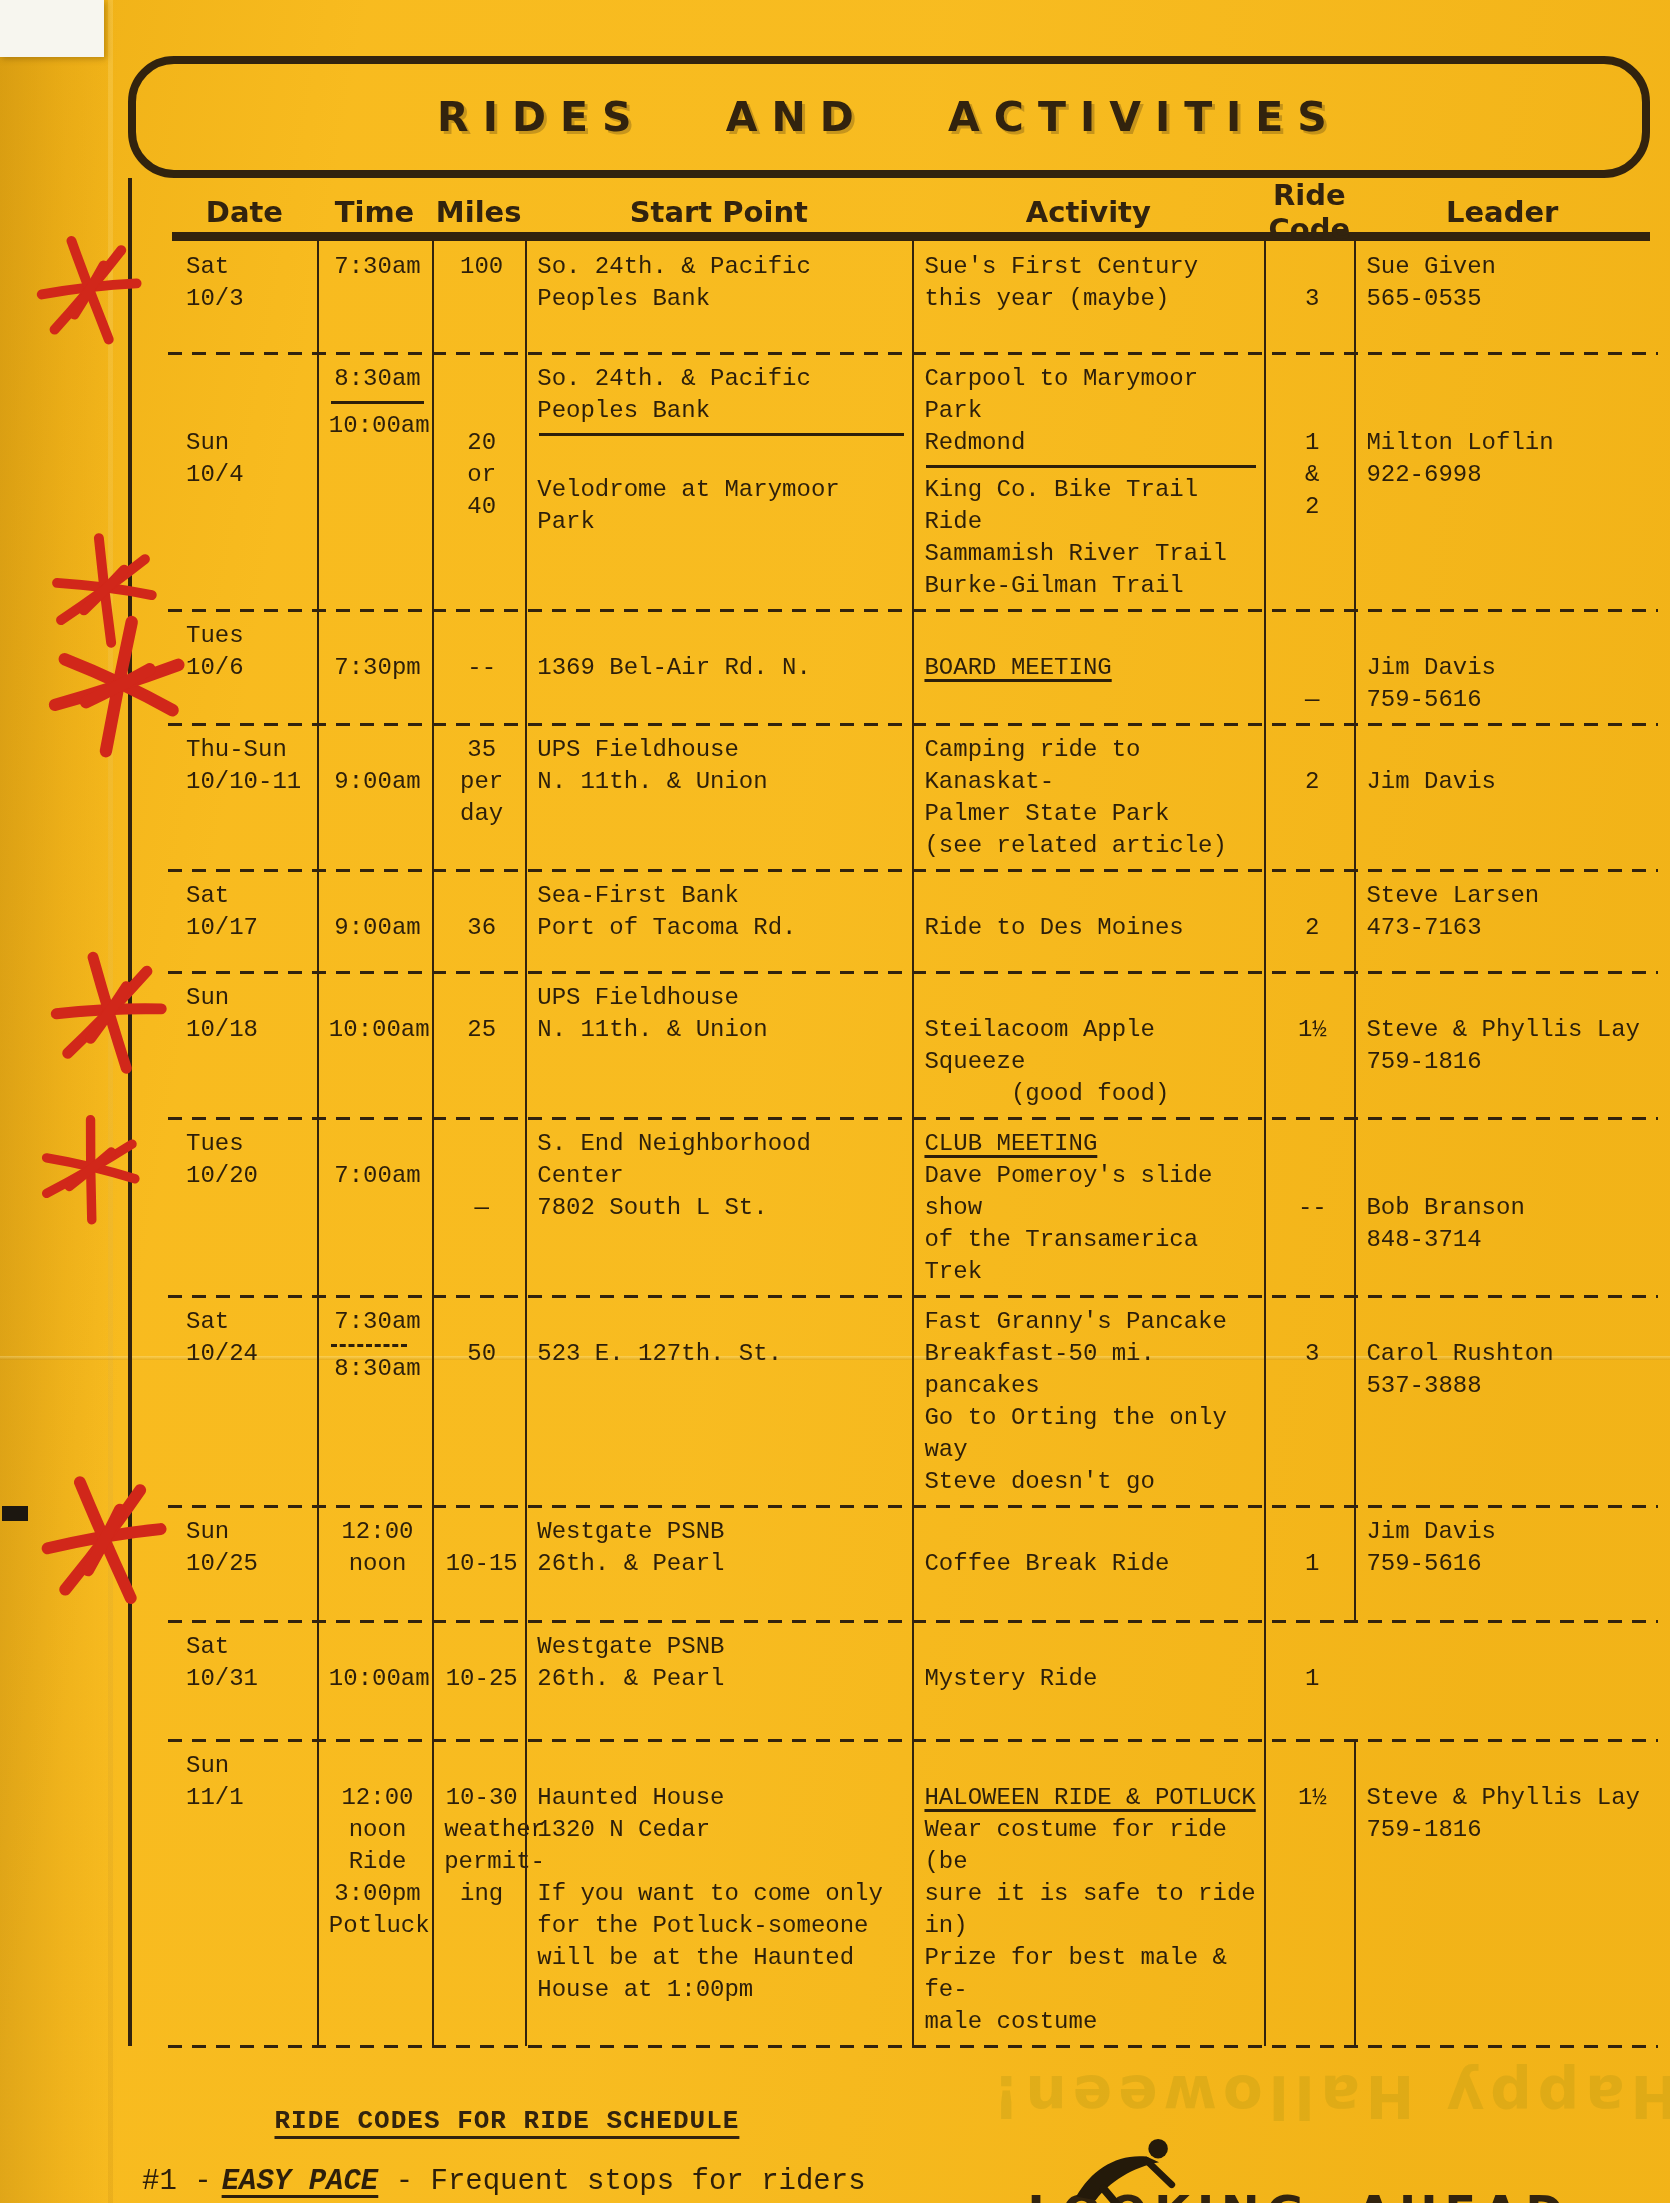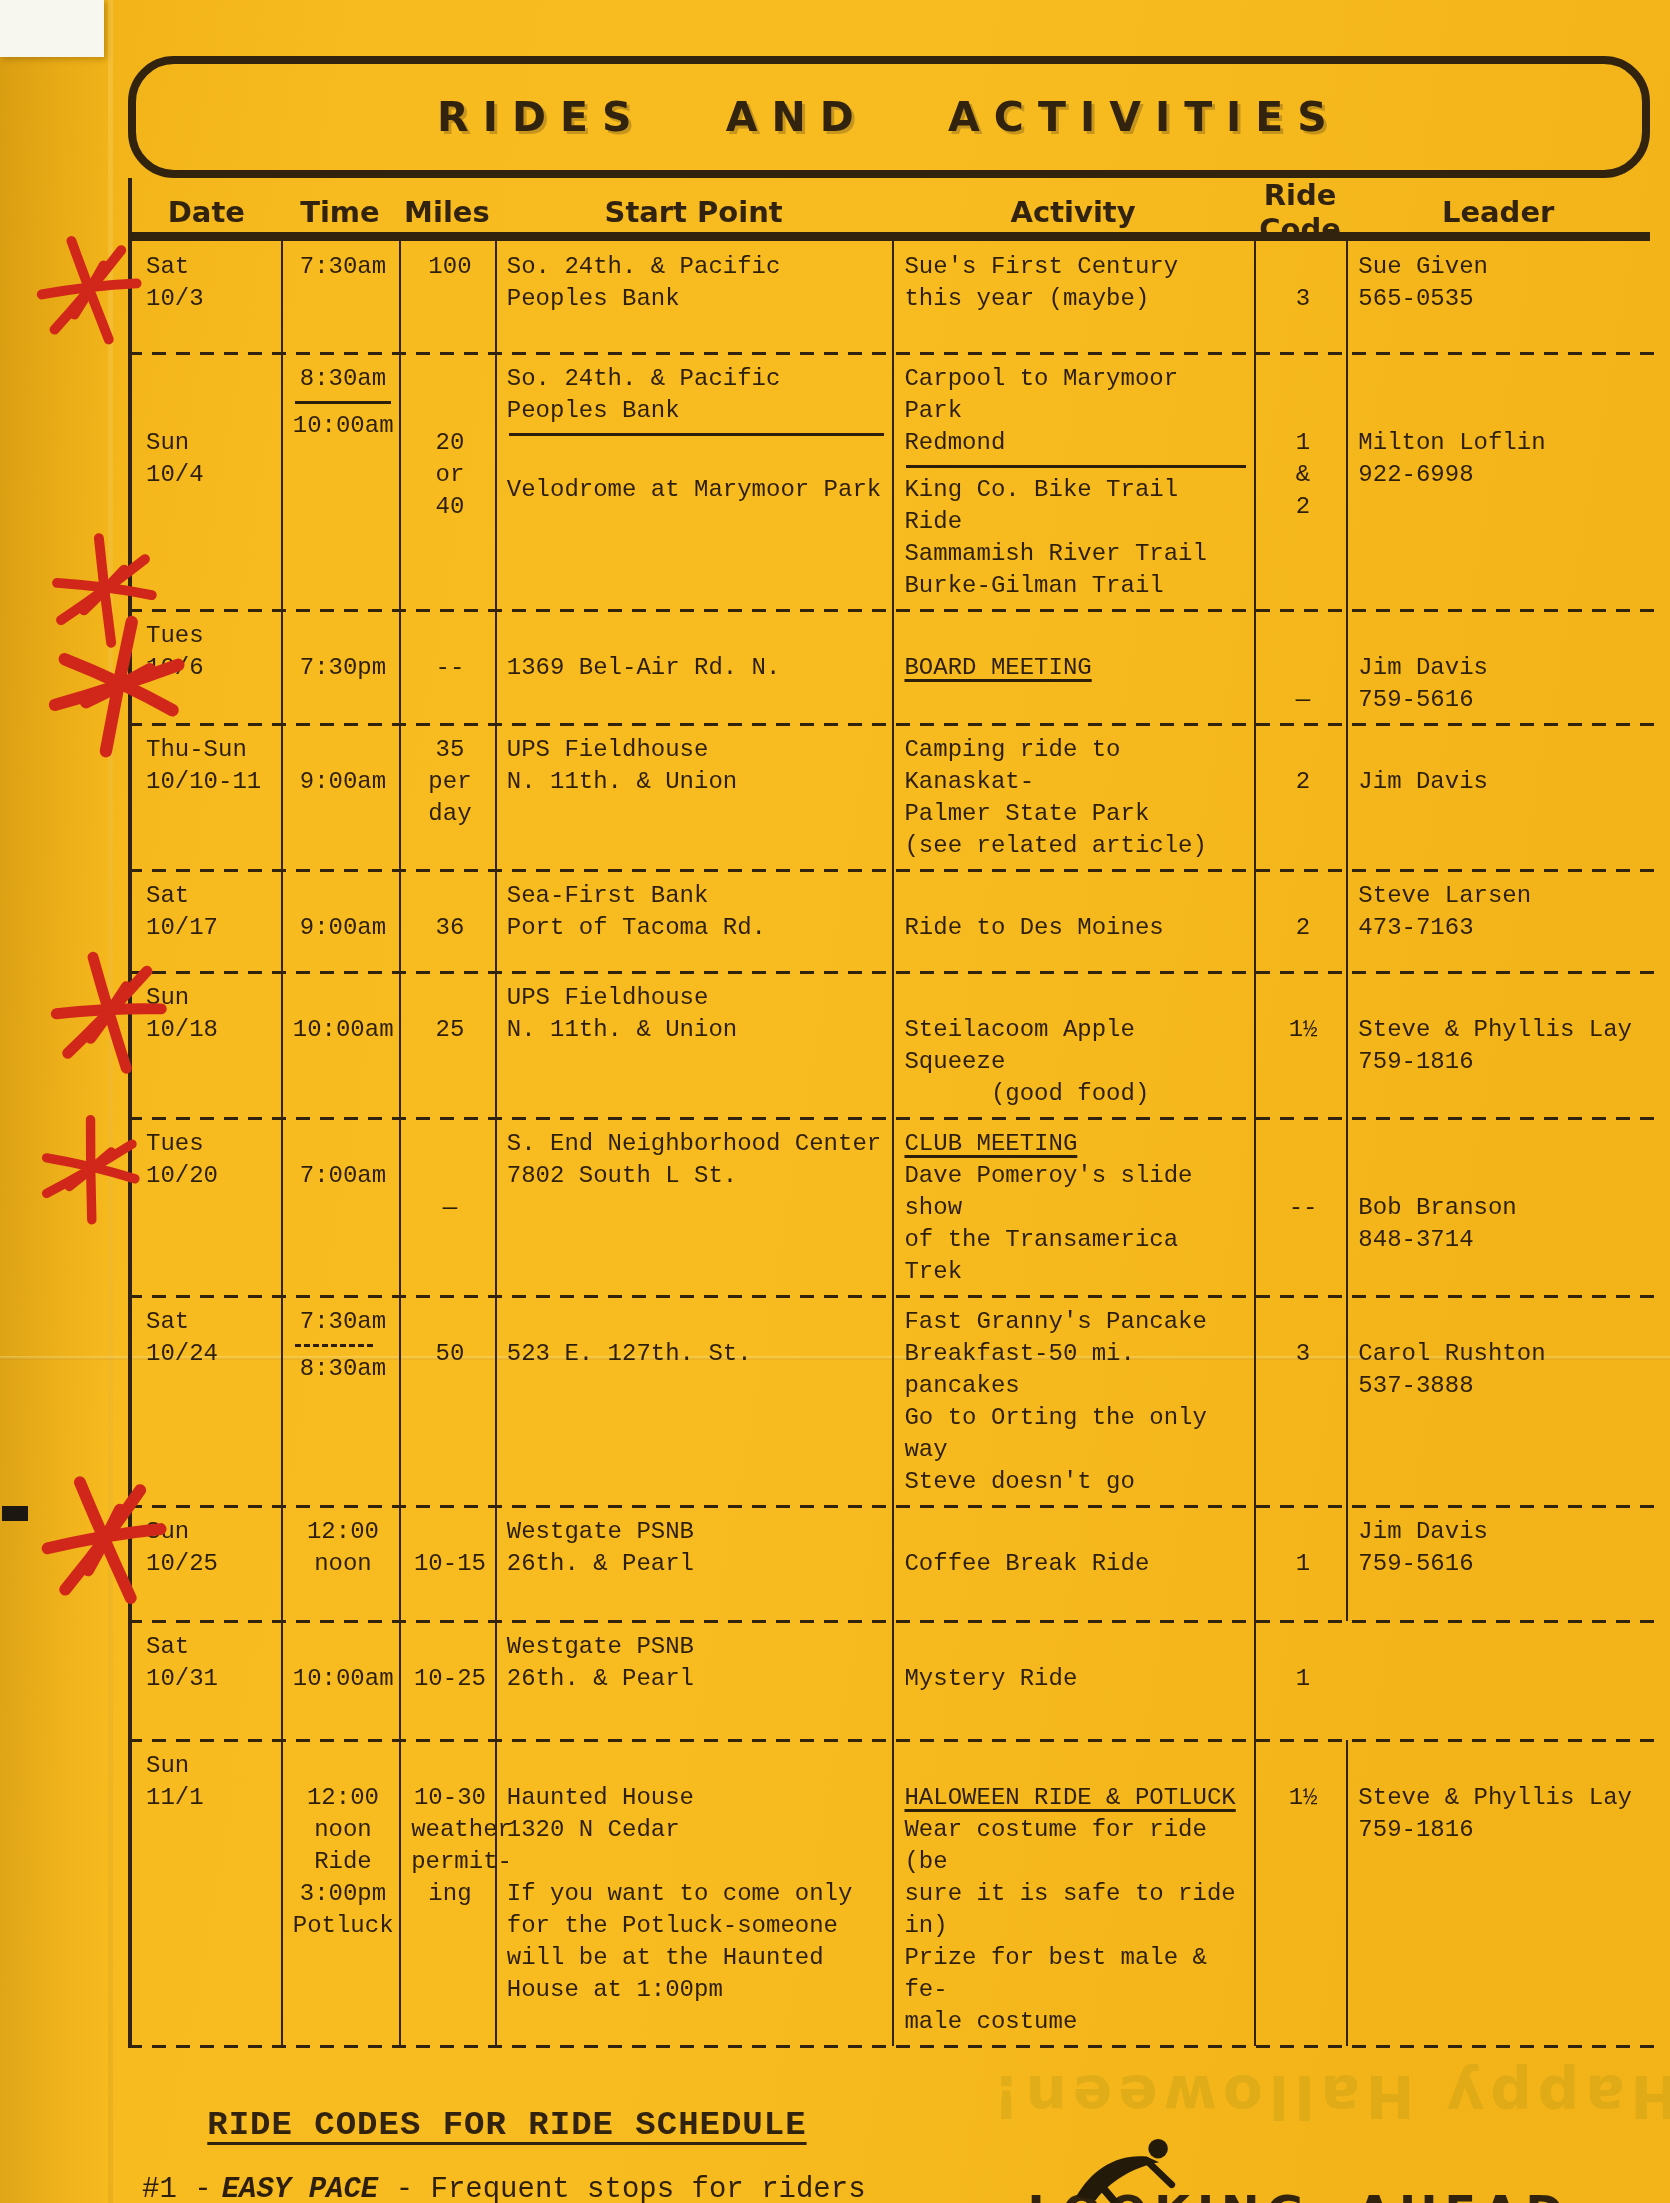--- a/index.html
+++ b/index.html
@@ -35,21 +35,21 @@
     display:flex;align-items:center;justify-content:center;
   }
   .title-box h1{
     margin:0;font-family:var(--sans);font-weight:800;font-size:41px;
     letter-spacing:14px;word-spacing:52px;color:var(--ink);
     text-shadow:3px 3px 0 rgba(50,35,14,.25);
   }
 
   .grid7{display:grid;grid-template-columns:9.8% 7.8% 6.3% 26.2% 23.8% 6.1% 20%;}
 
-  .sched{border-left:4px solid var(--ink);}
+  .sched{border-left:4px solid var(--ink);padding-left:40px;}
   .thead{border-bottom:9px solid var(--ink);align-items:center;height:54px;}
   .th{font-family:var(--sans);font-weight:700;font-size:29px;text-align:center;color:var(--ink);}
 
   .trow{position:relative;}
   .trow::after{content:"";position:absolute;left:-4px;right:-8px;bottom:-2px;height:3px;
     background:repeating-linear-gradient(90deg,var(--ink) 0 14px,transparent 14px 24px);}
   .trow:nth-child(1){min-height:112px}
   .trow:nth-child(2){min-height:183px}
   .trow:nth-child(3){min-height:112px}
   .trow:nth-child(4){min-height:115px}
@@ -67,21 +67,21 @@
   .line.blank{height:32px;}
   .ul{text-decoration:underline;text-decoration-thickness:2.5px;text-underline-offset:5px;}
   .c-time,.c-miles,.c-ride_code{text-align:center;}
   .c-date{padding-left:14px;}
   .cdiv{border-top:3px solid #2d1f0a;margin:6px 2px;height:0;}
   .cdiv.dashed{border-top-style:dashed;width:78%;}
 
   .bottom{display:flex;margin-top:44px;}
   .codes{width:55%;padding-left:14px;}
   .codes h2{
-    font-family:var(--mono);font-weight:700;font-size:34px;margin:16px 0 26px 0;
+    font-family:var(--mono);font-weight:700;font-size:26px;margin:16px 0 26px 0;
     text-align:center;width:88%;
     text-decoration:underline;text-decoration-thickness:3px;text-underline-offset:8px;
     letter-spacing:1px;
   }
   .code-item{font-size:29px;line-height:40px;margin-bottom:10px;color:#2d1f0a;}
   .code-item .cprefix{margin-right:10px;}
   .code-item .cname{font-weight:700;text-decoration:underline;text-decoration-thickness:3px;text-underline-offset:6px;font-style:italic;}
 
   .ahead{width:45%;position:relative;}
   .ghost{

